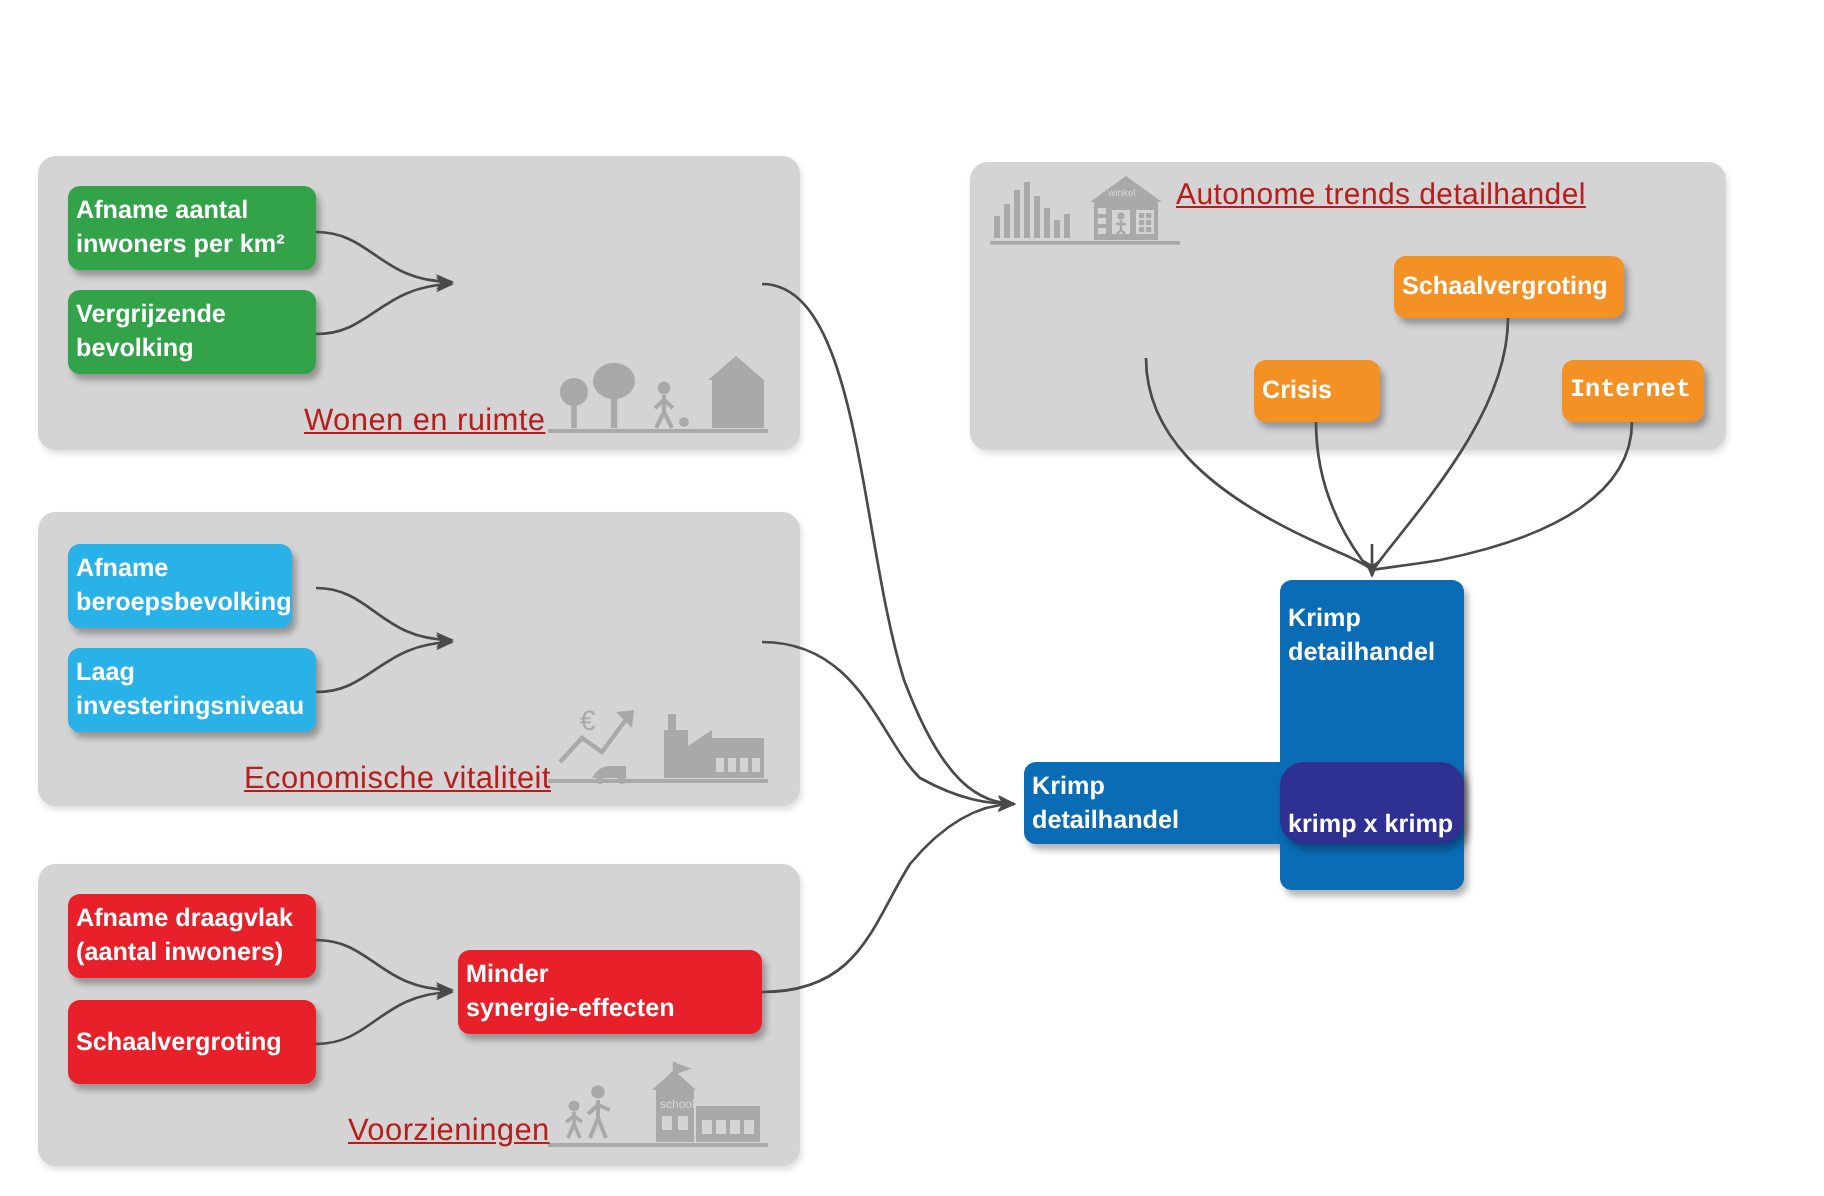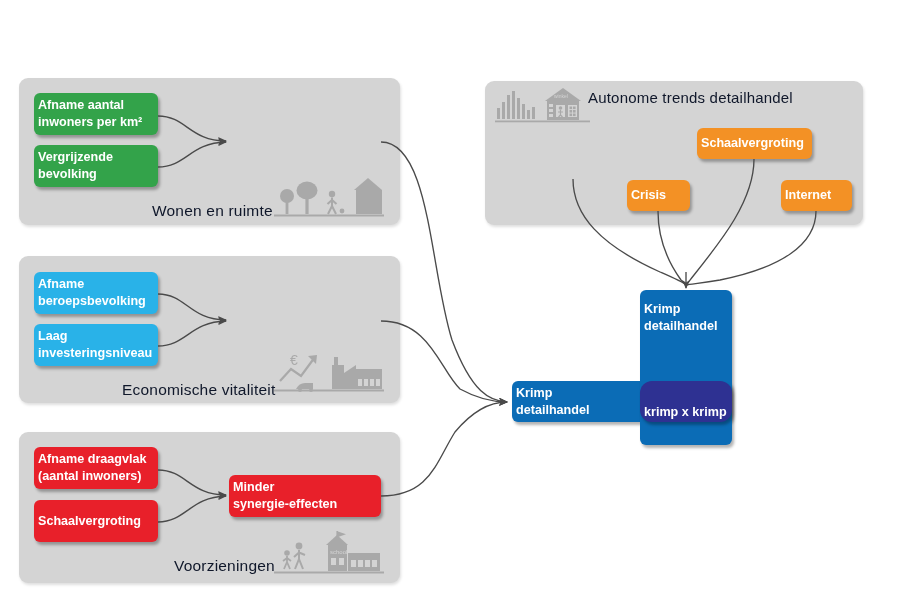--- a/index.html
+++ b/index.html
@@ -25,25 +25,26 @@
 
   
   .panel {
     position: absolute;
     background: #d4d4d4;
     border-radius: 9px;
     box-shadow: 1px 2px 3px rgba(0,0,0,0.13);
   }
   .panel-label {
     position: absolute;
-    color: #0f172a;
+    color: #b91c1c;
     font-size: 15.5px;
     font-weight: 400;
     letter-spacing: 0.2px;
     white-space: nowrap;
+    text-decoration: underline;
   }
 
   
   .node {
     position: absolute;
     border-radius: 6px;
     box-sizing: border-box;
     display: flex;
     align-items: center;
     color: #ffffff;
@@ -134,21 +135,21 @@
         <path d="M22 40 q3 -6 9 -6 h8 v6 Z"></path>
         <circle cx="26" cy="41" r="2"></circle>
           <circle cx="37" cy="41" r="2"></circle>
       </g>
       <rect x="0" y="40.5" width="110" height="2" fill="#a9a9a9"></rect>
     </svg>
   </div>
 
   <div class="panel-label" style="left:122px; top:381px;">Economische vitaliteit</div>
 
-  <div class="node blue" style="left:34px; top:272px; width:124px; height:42px;">Afname
+  <div class="node blue" style="left:34px; top:272px; width:112px; height:42px;">Afname
 beroepsbevolking</div>
   <div class="node blue" style="left:34px; top:324px; width:124px; height:42px;">Laag
 investeringsniveau</div>
 
   <div class="panel" style="left:19px; top:432px; width:381px; height:151px;"></div>
 
   <div class="icon-wrap" style="left:274px; top:531px; width:110px; height:46px;">
     <svg class="icon-svg" width="110" height="46" viewBox="0 0 110 46">
       <g fill="#a9a9a9">
 
@@ -220,21 +221,21 @@
         </g>
       </g>
       <rect x="0" y="34.5" width="95" height="1.8" fill="#a9a9a9"></rect>
     </svg>
   </div>
 
   <div class="panel-label" style="left:588px; top:89px; font-size:15px;">Autonome trends detailhandel</div>
 
   <div class="node orange" style="left:697px; top:128px; width:115px; height:31px;">Schaalvergroting</div>
   <div class="node orange" style="left:627px; top:180px; width:63px; height:31px;">Crisis</div>
-  <div class="node orange" style="left:781px; top:180px; width:71px; height:31px;">Internet</div>
+  <div class="node orange" style="left:781px; top:180px; width:71px; height:31px;font-family:Liberation Mono, monospace;">Internet</div>
 
   <svg class="links" xmlns="http://www.w3.org/2000/svg">
     <defs>
       <marker id="arrow" markerWidth="9" markerHeight="8" refX="8" refY="4" orient="auto" markerUnits="userSpaceOnUse">
         <path d="M0,0 L9,4 L0,8 L2.4,4 Z" fill="#4a4a4a"></path>
       </marker>
     </defs>
     <g fill="none" stroke="#4a4a4a" stroke-width="1.35">
 
       <path d="M158,116 C186,116 190,141 226,141" marker-end="url(#arrow)"></path>

